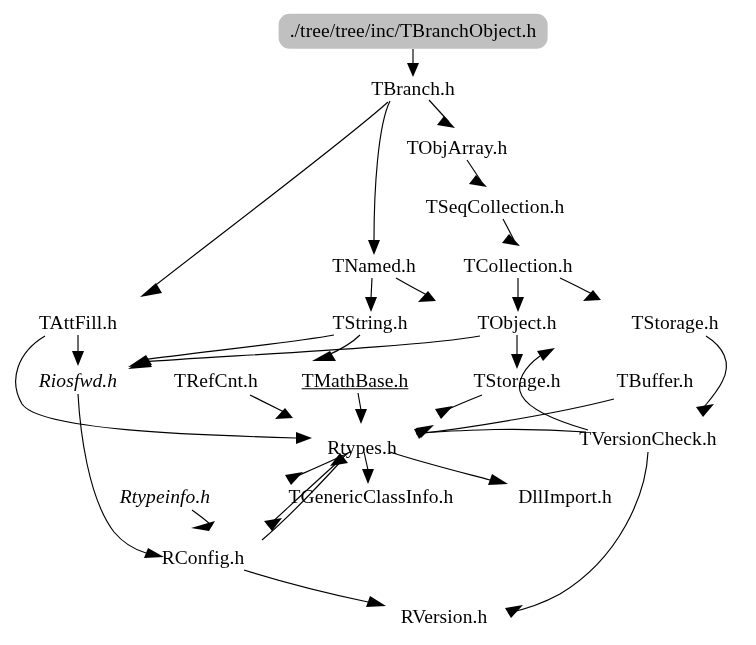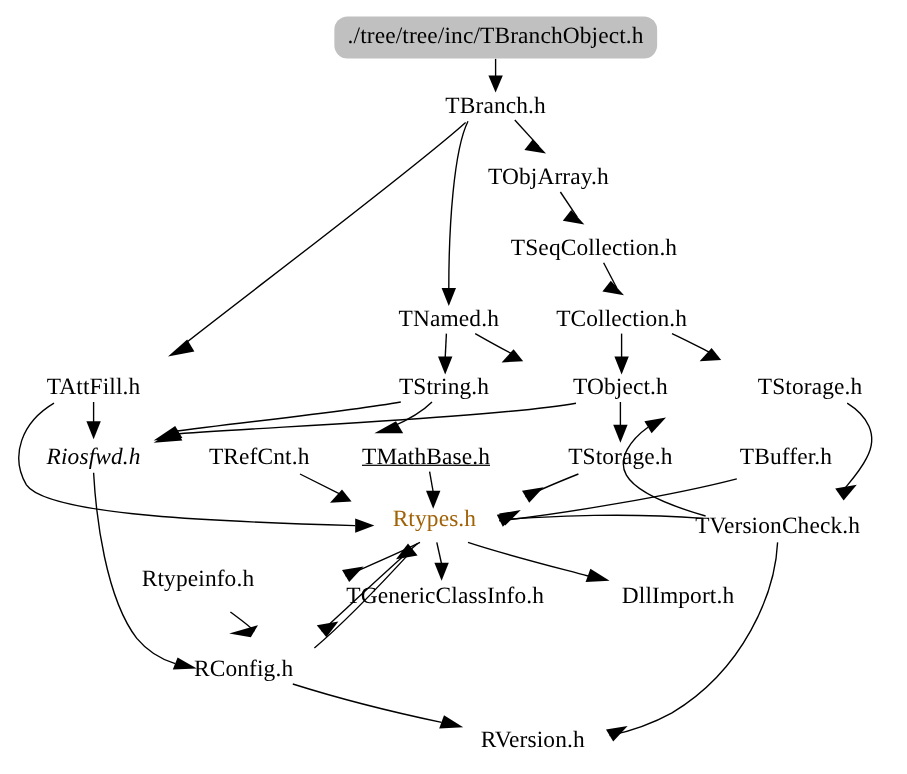--- a/index.html
+++ b/index.html
@@ -128,22 +128,22 @@
       <div class="node" style="left: 518px; top: 266px; color: rgb(0, 0, 0);">TCollection.h</div>
       <div class="node" style="left: 78px; top: 323px; color: rgb(0, 0, 0);">TAttFill.h</div>
       <div class="node" style="left: 370px; top: 323px; color: rgb(0, 0, 0);">TString.h</div>
       <div class="node" style="left: 517px; top: 323px; color: rgb(0, 0, 0);">TObject.h</div>
       <div class="node" style="left: 675px; top: 323px; color: rgb(0, 0, 0);">TStorage.h</div>
       <div class="node" style="left: 78px; top: 381px; color: rgb(0, 0, 0); font-style: italic;">Riosfwd.h</div>
       <div class="node" style="left: 216px; top: 381px; color: rgb(0, 0, 0);">TRefCnt.h</div>
       <div class="node" style="left: 355px; top: 381px; color: rgb(0, 0, 0); text-decoration: underline;">TMathBase.h</div>
       <div class="node" style="left: 517px; top: 381px; color: rgb(0, 0, 0);">TStorage.h</div>
       <div class="node" style="left: 655px; top: 381px; color: rgb(0, 0, 0);">TBuffer.h</div>
-      <div class="node" style="left: 362px; top: 433px; color: #a16207;">Rtypes.h</div>
+      <div class="node" style="left: 362px; top: 448px; color: #000000;">Rtypes.h</div>
       <div class="node" style="left: 648px; top: 439px; color: rgb(0, 0, 0);">TVersionCheck.h</div>
-      <div class="node" style="left: 165px; top: 483px; color: rgb(0, 0, 0);">Rtypeinfo.h</div>
+      <div class="node" style="left: 165px; top: 497px; color: rgb(0, 0, 0); font-style: italic;">Rtypeinfo.h</div>
       <div class="node" style="left: 371px; top: 497px; color: rgb(0, 0, 0);">TGenericClassInfo.h</div>
       <div class="node" style="left: 565px; top: 497px; color: rgb(0, 0, 0);">DllImport.h</div>
       <div class="node" style="left: 203px; top: 558px; color: rgb(0, 0, 0);">RConfig.h</div>
       <div class="node" style="left: 444px; top: 617px; color: rgb(0, 0, 0);">RVersion.h</div>
     </div>
 
 </div>
 
 </body></html>

